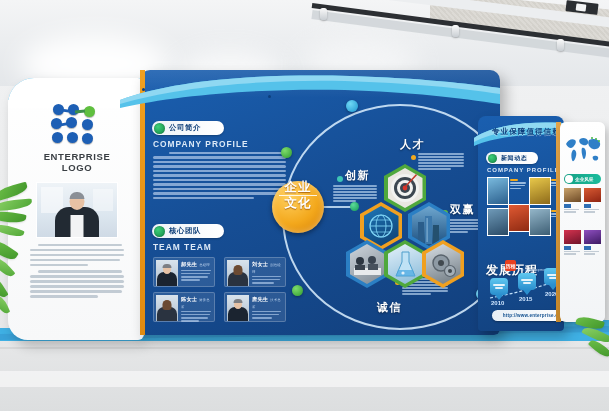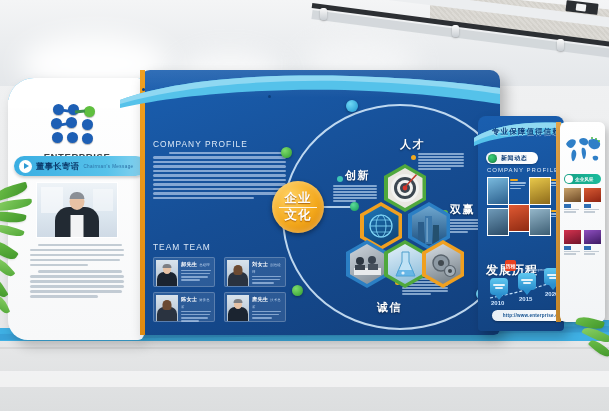--- a/index.html
+++ b/index.html
@@ -82,21 +82,21 @@
   .title-dot{position:absolute;width:3px;height:3px;border-radius:50%;background:#0d3f7d;top:88px;}
 
   
   .pill{position:absolute;height:14px;border-radius:8px;
     background:linear-gradient(90deg,#eef3f8,#ffffff);display:flex;align-items:center;
     padding:0 8px 0 2px;box-sizing:border-box;box-shadow:0 1px 2px rgba(0,0,0,.25);}
   .pill .dot{width:11px;height:11px;border-radius:50%;
     background:radial-gradient(circle at 35% 32%,#3fd07a,#128a45);flex:none;
     box-shadow:inset 0 0 2px rgba(0,0,0,.3);}
   .pill .lbl{font-size:7.4px;font-weight:bold;color:#0e3e78;margin-left:4px;letter-spacing:.6px;}
-  .pill-en{position:absolute;font-size:8.4px;font-weight:normal;color:#dce9f7;letter-spacing:1px;}
+  .pill-en{position:absolute;font-size:8.4px;font-weight:bold;color:#dce9f7;letter-spacing:1px;}
 
   .para{position:absolute;}
   .para .ln{height:2.2px;background:rgba(200,220,245,.62);border-radius:2px;margin-bottom:2.3px;}
 
   
   .tcard{position:absolute;width:62px;height:30px;background:rgba(255,255,255,.10);
     border:1px solid rgba(255,255,255,.22);border-radius:2px;display:flex;padding:2px;box-sizing:border-box;}
   .tphoto{width:22px;height:26px;flex:none;background:linear-gradient(180deg,#d9e3ec,#aebecd);
      position:relative;overflow:hidden;}
   .tp-body{position:absolute;left:50%;bottom:0;transform:translateX(-50%);width:20px;height:14px;
@@ -113,21 +113,21 @@
   .trole{font-size:3.4px;color:#bcd3ee;margin-left:2px;font-weight:normal;}
   .tdesc .ln{height:1.5px;background:rgba(190,215,245,.6);border-radius:1px;margin-top:1.7px;}
 
   
   .ring{position:absolute;left:282px;top:104px;width:236px;height:226px;border-radius:50%;
     border:2.2px solid rgba(220,240,255,.85);box-sizing:border-box;}
   .rdot{position:absolute;border-radius:50%;box-shadow:0 1px 3px rgba(0,0,0,.35);}
   .culture-badge{position:absolute;left:272px;top:181px;width:52px;height:52px;border-radius:50%;
     background:radial-gradient(circle at 34% 28%,#ffd060,#f3a81c 55%,#d27c06 100%);
     box-shadow:0 2px 5px rgba(0,0,0,.4), inset 0 0 6px rgba(255,255,255,.4);
-    display:flex;flex-direction:column;align-items:center;justify-content:center;}
+    display:flex;flex-direction:column;align-items:center;}
   .cb-line{font-size:12.5px;font-weight:bold;color:#fff;letter-spacing:1px;line-height:1.05;
     text-shadow:0 1px 1px rgba(140,70,0,.7);}
   .cb-rule{width:38px;height:1px;background:rgba(255,255,255,.85);margin:1px 0;}
   .connector{position:absolute;height:1.6px;background:rgba(215,238,255,.8);}
   .conn-node{position:absolute;width:9px;height:9px;border-radius:50%;
     background:radial-gradient(circle at 35% 32%,#5ddc9a,#119a55);}
 
   .ckey{position:absolute;font-size:11px;font-weight:bold;color:#ffffff;letter-spacing:1.5px;
     text-shadow:0 1px 2px rgba(0,0,0,.45);}
   .kdot{position:absolute;width:6px;height:6px;border-radius:50%;}
@@ -244,27 +244,20 @@
         <div class="ld" style="left:1px;top:28px;"></div>
         <div class="ld" style="left:16px;top:28px;"></div>
         <div class="ld" style="left:31px;top:29px;"></div>
         <div style="position:absolute;left:9px;top:5px;width:9px;height:3px;background:#1d5fb5;transform:rotate(8deg);"></div>
         <div style="position:absolute;left:24px;top:6px;width:10px;height:3px;background:#3d8f4a;transform:rotate(-5deg);"></div>
         <div style="position:absolute;left:7px;top:19px;width:10px;height:3px;background:#1d5fb5;transform:rotate(-10deg);"></div>
       </div>
       <div class="logo-text">ENTERPRISE LOGO</div>
     </div>
 
-    <div class="chairman-bar">
-      <span class="play-ico">
-          <i></i>
-        </span>
-      <span class="cn-bar">董事长寄语</span>
-      <span class="en-bar">Chairman's Message</span>
-    </div>
 
     <div class="ceo-photo">
       <div class="ceo-bg"></div>
       <div style="position:absolute;left:4px;top:4px;width:22px;height:26px;background:rgba(255,255,255,.5);"></div>
       <div style="position:absolute;right:4px;top:6px;width:20px;height:22px;background:rgba(255,255,255,.4);"></div>
       <div class="ceo-body"></div>
       <div class="ceo-shirt"></div>
       <div class="ceo-head"></div>
       <div class="ceo-hair"></div>
     </div>
@@ -289,35 +282,43 @@
   </div>
   <div class="orange-strip"></div>
 
   <svg class="topribbon" viewBox="0 0 380 38" preserveAspectRatio="none">
     <path d="M0,26 C60,4 150,0 230,2 C300,4 350,10 380,14 L380,30 C340,24 290,18 225,16 C150,14 60,20 0,34 Z" fill="#55c2ea"></path>
     <path d="M0,26 C60,4 150,0 230,2 C300,4 350,10 380,14 L380,20 C340,14 290,9 225,7 C150,5 60,12 0,30 Z" fill="#8fd8f2"></path>
   </svg>
   <div class="title-dot" style="left:142px;"></div>
   <div class="title-dot" style="left:268px;top:95px;"></div>
 
+  <div class="pill" style="left:152px;top:121px;width:72px;">
+    <span class="dot"></span>
+    <span class="lbl">公司简介</span>
+  </div>
   <div class="pill-en" style="left:153px;top:139px;">COMPANY PROFILE</div>
   <div class="para" style="left:153px;top:152px;width:133px;">
     <div class="ln" style="width:88%;margin-left:12%;"></div>
     <div class="ln" style="width:100%;"></div>
       <div class="ln" style="width:100%;"></div>
     <div class="ln" style="width:100%;"></div>
       <div class="ln" style="width:100%;"></div>
     <div class="ln" style="width:100%;"></div>
       <div class="ln" style="width:100%;"></div>
     <div class="ln" style="width:100%;"></div>
       <div class="ln" style="width:100%;"></div>
     <div class="ln" style="width:100%;"></div>
       <div class="ln" style="width:76%;"></div>
   </div>
 
+  <div class="pill" style="left:152px;top:224px;width:72px;">
+    <span class="dot"></span>
+    <span class="lbl">核心团队</span>
+  </div>
   <div class="pill-en" style="left:153px;top:242px;">TEAM TEAM</div>
 
   <div class="tcard" style="left:153px;top:257px;">
     <div class="tphoto">
         <div class="tp-body"></div>
         <div class="tp-head"></div>
         <div class="tp-hair b"></div>
       </div>
     <div class="tinfo">
       <div class="tname"><span>郝先生</span><span class="trole">总经理</span></div>

